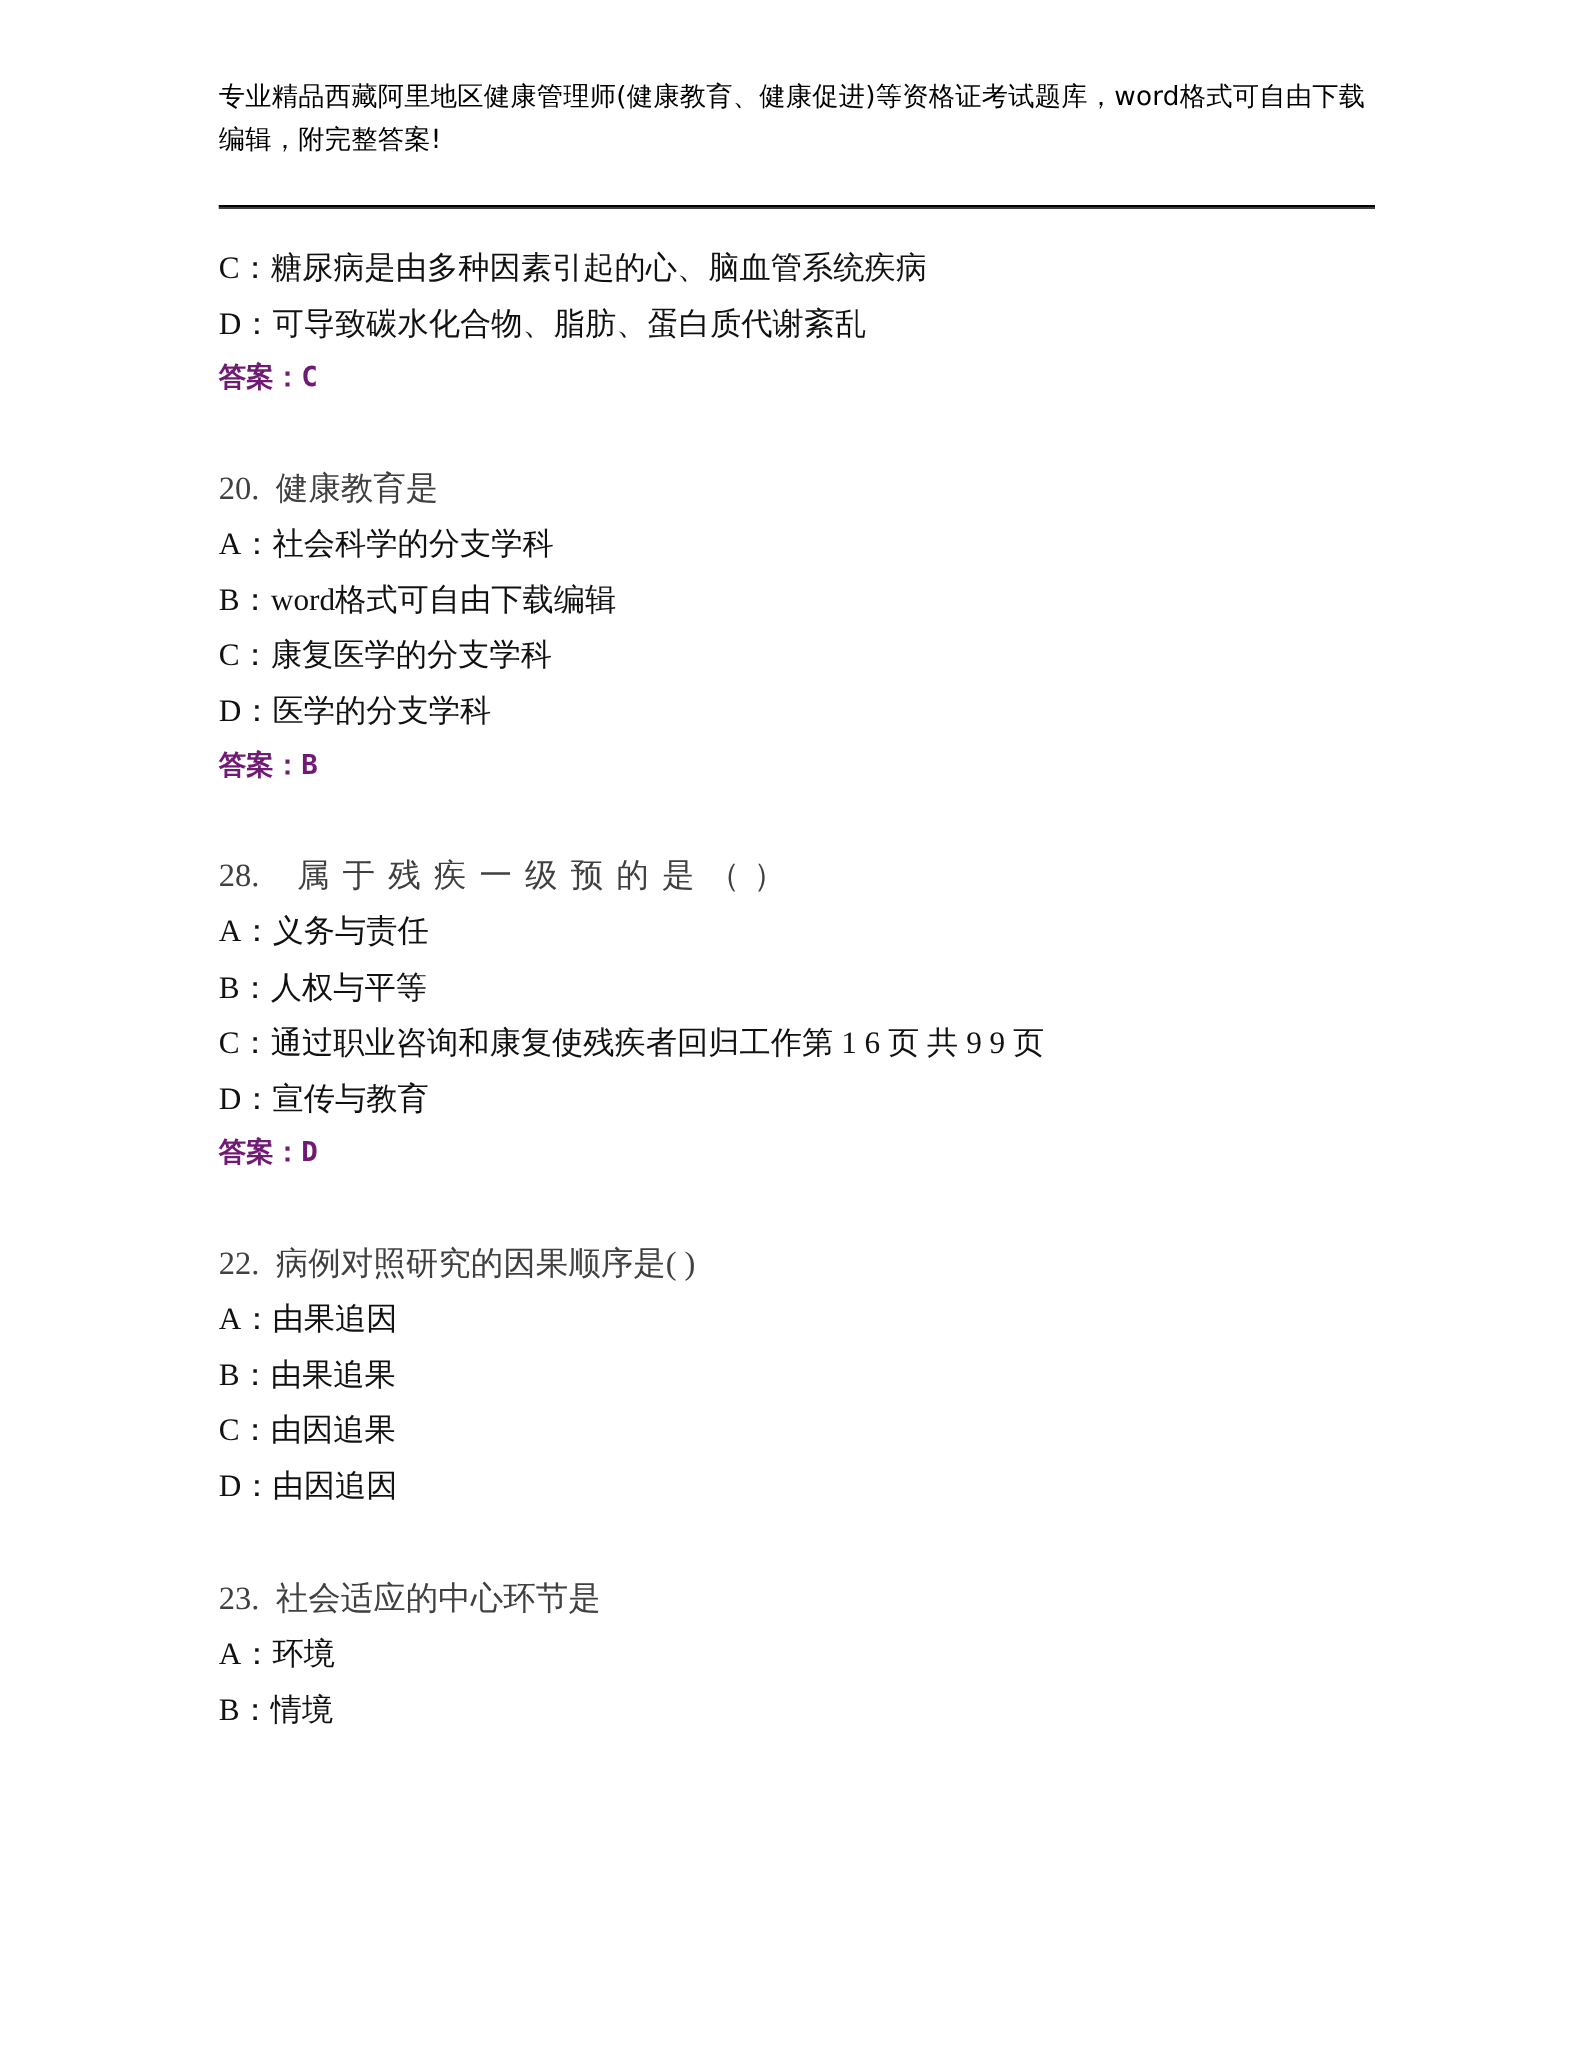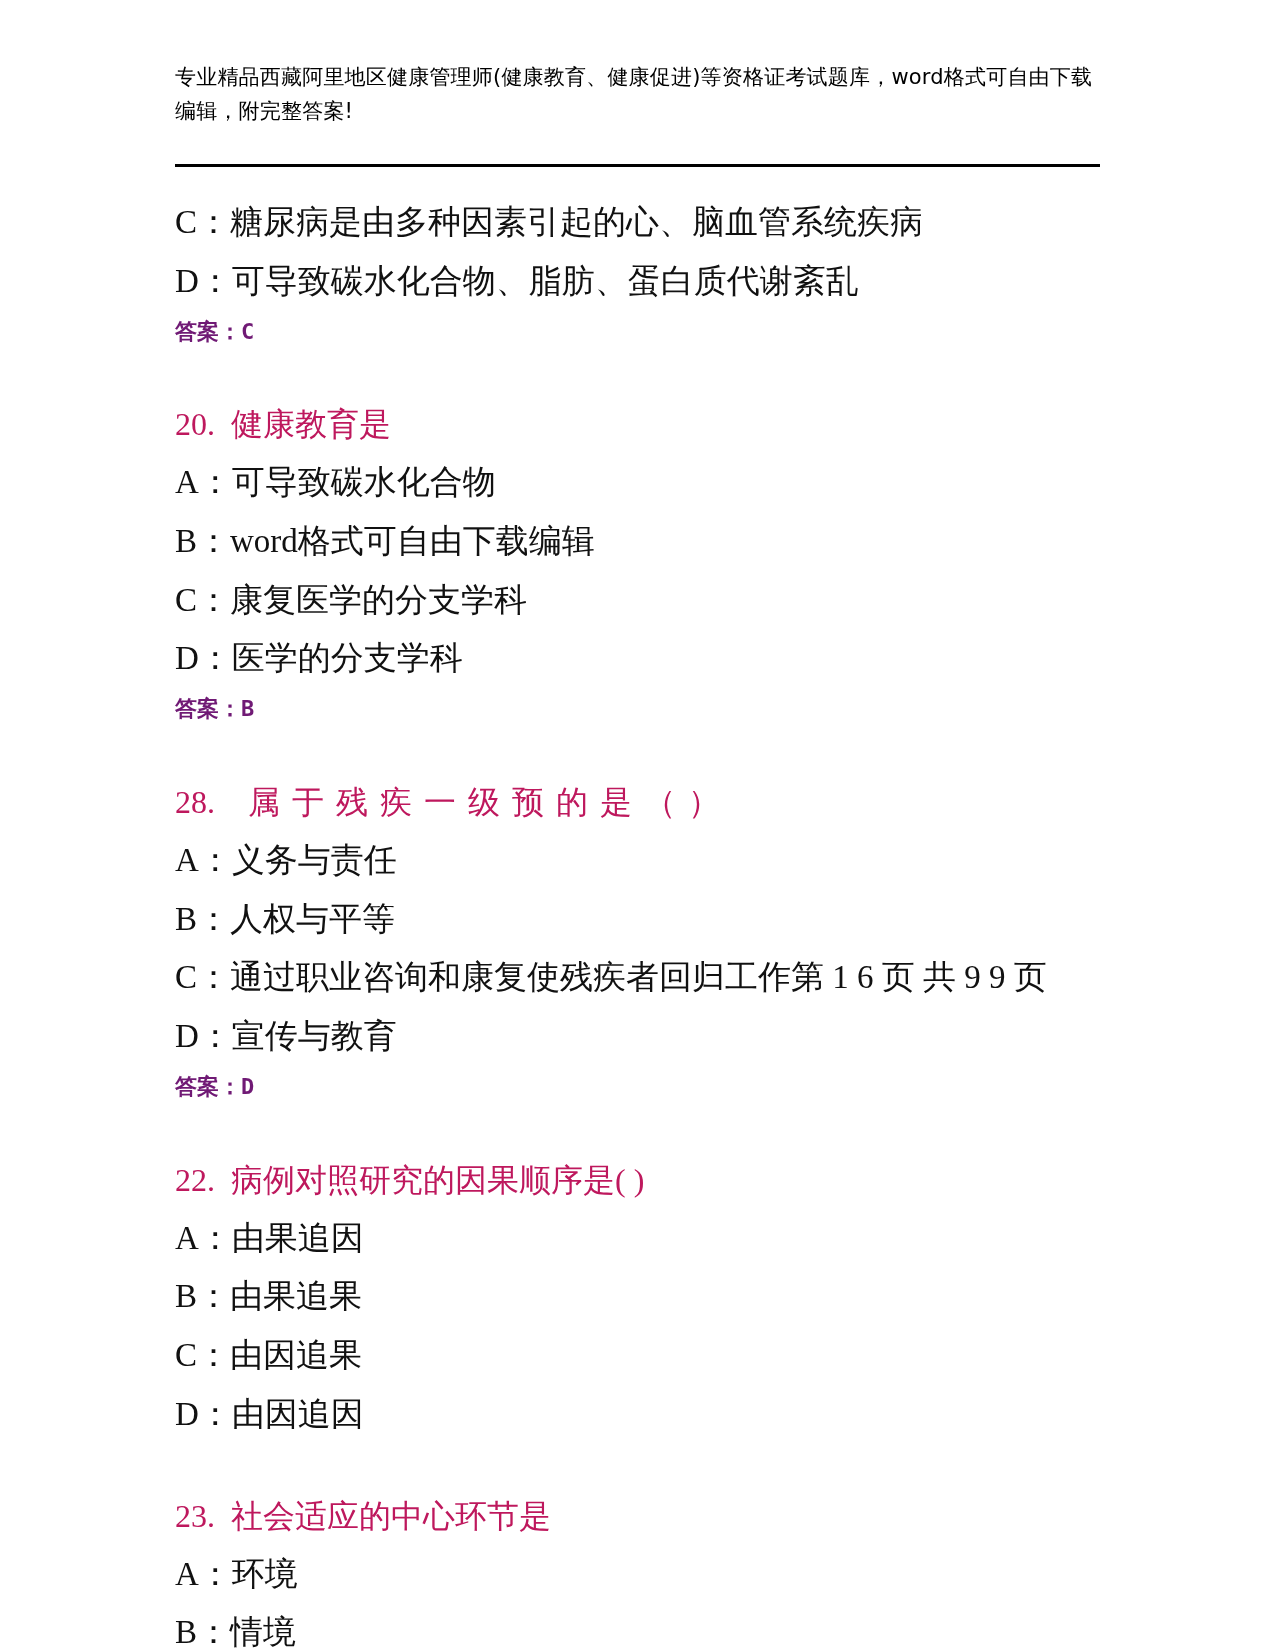--- a/index.html
+++ b/index.html
@@ -41,29 +41,29 @@
     box-sizing: border-box;
   }
   .body-area {
     margin-top: 26px;
   }
   .qblock {
     margin-bottom: 44px;
   }
   .qblock:last-child { margin-bottom: 0; }
   .line {
-    font-size: 33px;
+    font-size: 25px;
     line-height: 1.78;
     color: #111;
     white-space: pre-wrap;
   }
   .stem {
-    font-size: 32px;
+    font-size: 26px;
     line-height: 1.78;
-    color: #be185d;
+    color: #404040;
   }
   .answer {
     font-family: "DejaVu Sans", sans-serif;
     font-weight: bold;
     font-size: 22px;
     line-height: 1.9;
     color: #701a75;
   }
   .answer .ans-val {
     font-family: "DejaVu Sans Mono", monospace;
@@ -87,21 +87,21 @@
   <div class="body-area">
 
     <div class="qblock">
       <div class="line">C：糖尿病是由多种因素引起的心、脑血管系统疾病</div>
       <div class="line">D：可导致碳水化合物、脂肪、蛋白质代谢紊乱</div>
       <div class="answer"><span>答案：</span><span class="ans-val">C</span></div>
     </div>
 
     <div class="qblock">
       <div class="stem"><span>20.</span>&nbsp;&nbsp;<span>健康教育是</span></div>
-      <div class="line">A：可导致碳水化合物</div>
+      <div class="line">A：社会科学的分支学科</div>
       <div class="line">B：word格式可自由下载编辑</div>
       <div class="line">C：康复医学的分支学科</div>
       <div class="line">D：医学的分支学科</div>
       <div class="answer"><span>答案：</span><span class="ans-val">B</span></div>
     </div>
 
     <div class="qblock">
       <div class="stem"><span>28.</span>&nbsp;&nbsp;<span class="loose">属 于 残 疾 一 级 预 的 是 （ ）</span></div>
       <div class="line">A：义务与责任</div>
       <div class="line">B：人权与平等</div>

